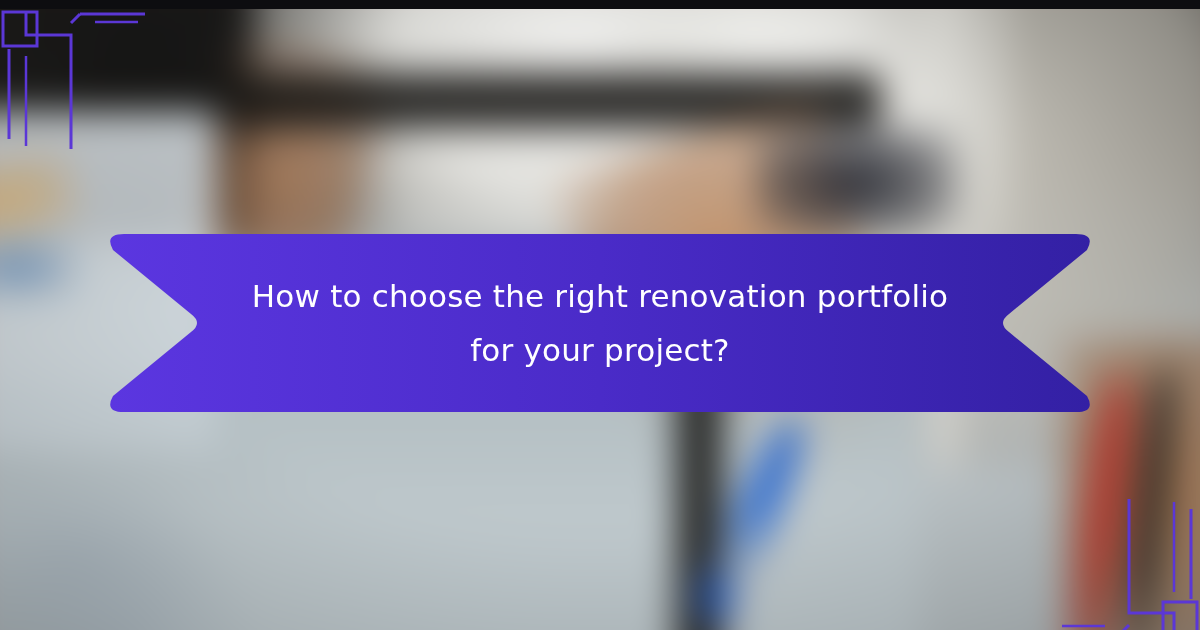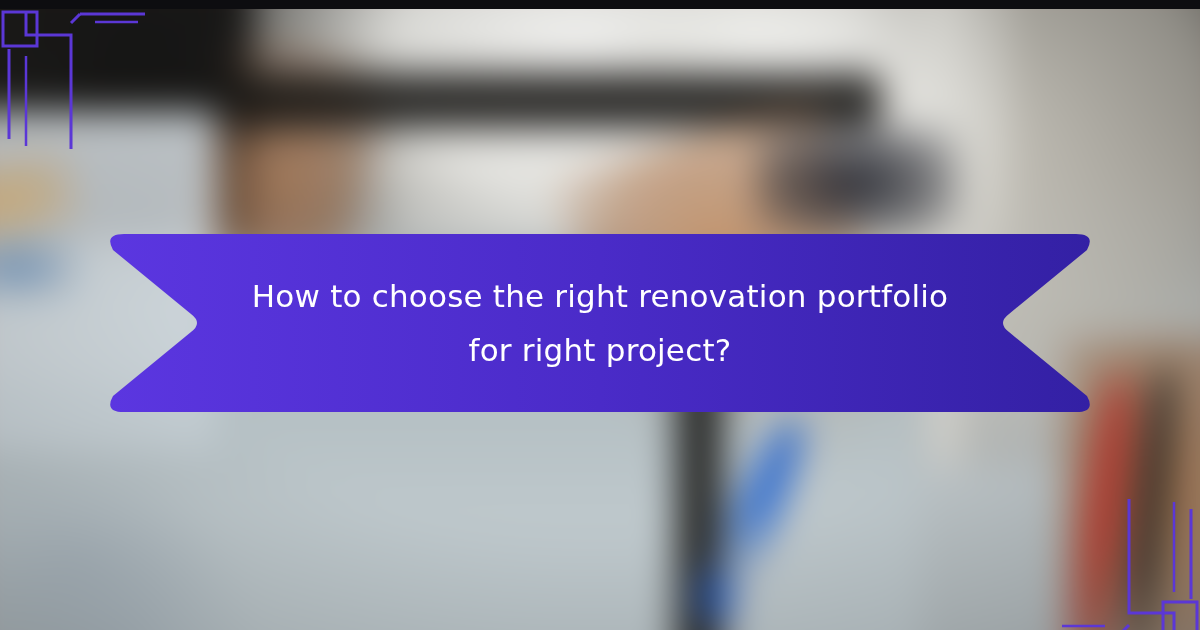--- a/index.html
+++ b/index.html
@@ -377,17 +377,17 @@
           </linearGradient>
         <clipPath id="ribbonClip" clipPathUnits="userSpaceOnUse"></clipPath>
           </defs>
 
       <path fill="url(#ribbonGrad)" d="M 20 0 L 972 0 Q 992 0 983 16 L 905 80 Q 893 89 905 98 L 983 162 Q 992 178 972 178 L 20 178 Q 0 178 9 162 L 87 98 Q 99 89 87 80 L 9 16 Q 0 0 20 0 Z"></path>
         </svg>
     </div>
 
     <div class="ribbon-text">
       <span class="ribbon-line">How to choose the right renovation portfolio</span>
-      <span class="ribbon-line">for right project?</span>
+      <span class="ribbon-line">for your project?</span>
     </div>
   </div>
 
 </div>
 
 </body></html>

